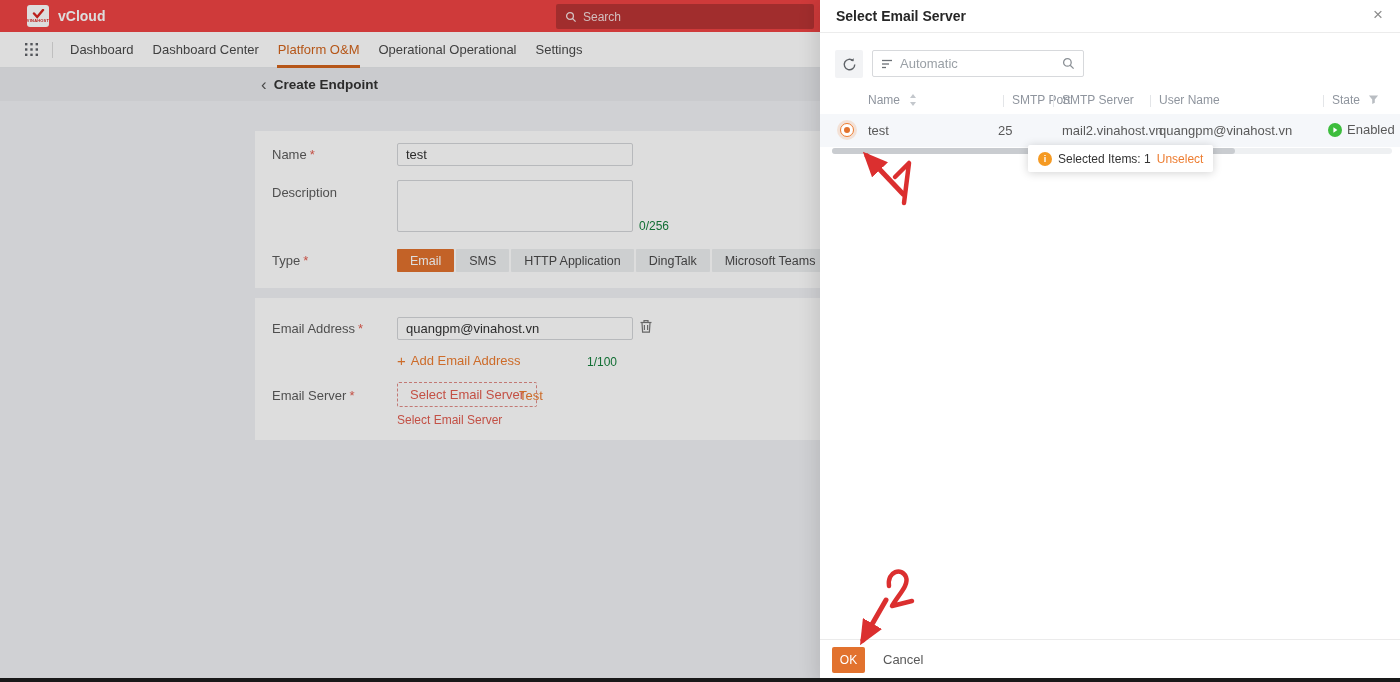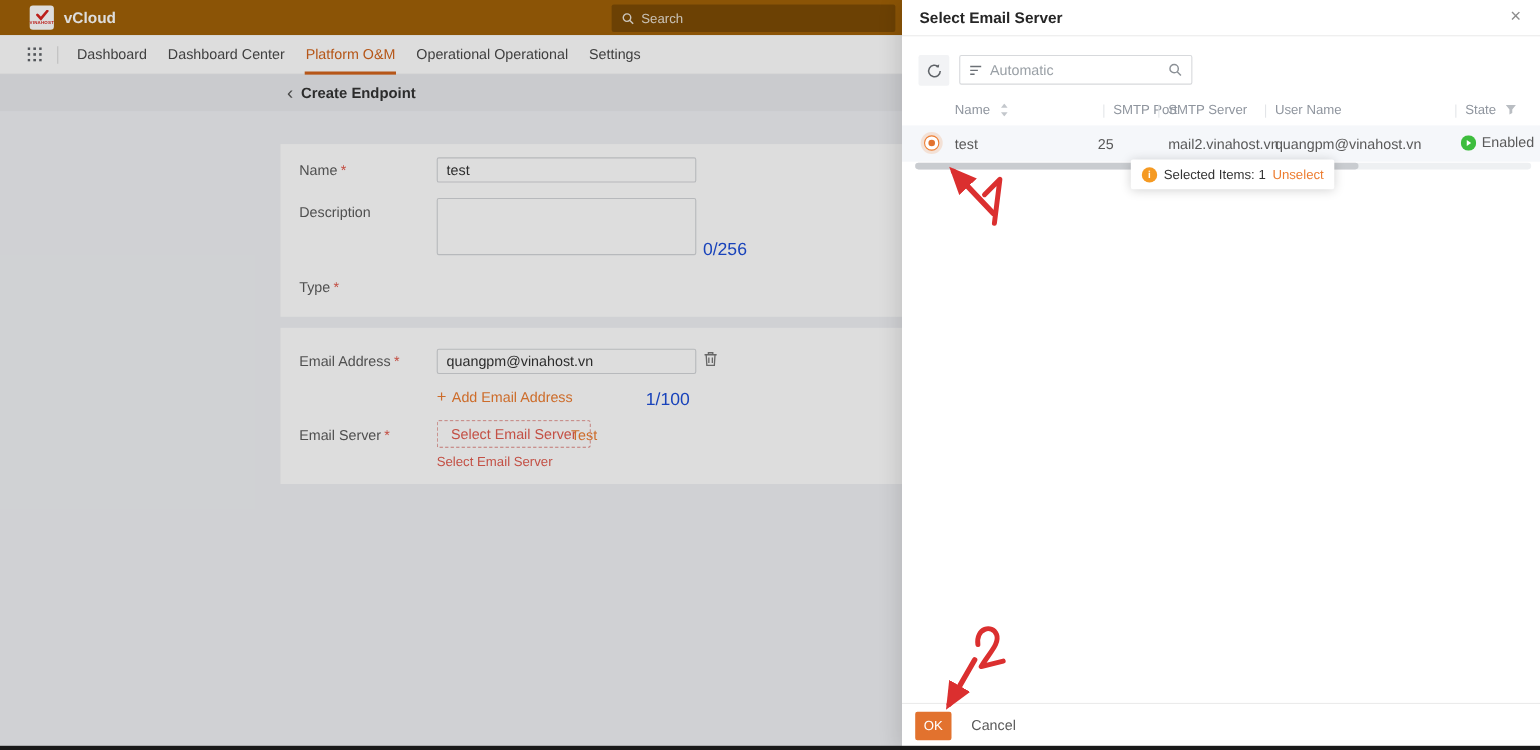--- a/index.html
+++ b/index.html
@@ -1,20 +1,20 @@
 <!DOCTYPE html>
 <html><head>
 <meta charset="utf-8">
 <style>
   * { margin:0; padding:0; box-sizing:border-box; }
   html,body { width:1400px; height:682px; overflow:hidden; }
   body { font-family:"Liberation Sans", sans-serif; background:#f0f2f5; position:relative; color:#333; }
 
   
-  .topbar { position:absolute; left:0; top:0; width:1400px; height:32px; background:#a16207; z-index:1; display:flex; align-items:center; }
+  .topbar { position:absolute; left:0; top:0; width:1400px; height:32px; background:#ef4444; z-index:1; display:flex; align-items:center; }
   .logo { width:22px; height:22px; background:#fff; border-radius:3px; margin-left:27px; display:flex; flex-direction:column; align-items:center; justify-content:center; }
   .logo svg { display:block; }
   .logo .lt { font-size:4px; color:#d8231f; font-weight:bold; letter-spacing:.2px; line-height:4px; }
   .brand { color:#fff; font-size:14px; font-weight:bold; margin-left:9px; }
   .top-search { position:absolute; left:556px; top:4px; width:258px; height:25px; background:rgba(0,0,0,0.22); border-radius:2px; display:flex; align-items:center; padding-left:9px; color:rgba(255,255,255,0.82); font-size:12px; gap:6px; }
 
   
   .navbar { position:absolute; left:0; top:32px; width:1400px; height:36px; background:#ffffff; border-bottom:1px solid #e7e9ec; z-index:1; display:flex; align-items:center; }
   .waffle { margin-left:25px; margin-right:14px; display:flex; }
   .nav-sep { width:1px; height:16px; background:#ddd; margin-right:16px; }
@@ -28,21 +28,21 @@
   .back .chev { font-size:17px; font-weight:normal; color:#555; line-height:13px; }
 
   
   .card { position:absolute; background:#fff; width:700px; left:255px; z-index:1; }
   .card1 { top:131px; height:157px; }
   .card2 { top:298px; height:142px; }
   .flabel { position:absolute; left:17px; font-size:13px; color:#5c5c5c; }
   .req { color:#e25d50; margin-left:3px; }
   .tinput { position:absolute; left:142px; width:236px; height:23px; border:1px solid #d4d6d9; border-radius:2px; background:#fff; font-size:13px; color:#333; padding:0 8px; font-family:"Liberation Sans", sans-serif; }
   textarea.tinput { height:52px; resize:none; padding-top:4px; }
-  .counter { position:absolute; font-size:16px; color:#1d4ed8; }
+  .counter { position:absolute; font-size:12px; color:#15803d; }
   .typerow { position:absolute; left:142px; top:118px; display:flex; gap:2px; }
   .tbtn { height:23px; padding:0 13px; font-size:12.5px; background:#edeff1; color:#4a4a4a; border:none; border-radius:1px; display:flex; align-items:center; cursor:pointer; font-family:"Liberation Sans", sans-serif; }
   .tbtn.sel { background:#e2722e; color:#fff; }
   .trash { position:absolute; left:384px; top:21px; cursor:pointer; }
   .olink { color:#ed7d31; font-size:13px; cursor:pointer; }
   .addlink { position:absolute; left:142px; top:54px; display:flex; gap:5px; align-items:center; }
   .dashedbtn { position:absolute; left:142px; top:84px; height:25px; padding:0 12px; border:1px dashed #e08b86; border-radius:2px; color:#e25d50; font-size:13px; background:#fff; display:flex; align-items:center; cursor:pointer; font-family:"Liberation Sans", sans-serif; }
   .testlink { position:absolute; left:264px; top:90px; }
   .errtext { position:absolute; left:142px; top:115px; font-size:12px; color:#e25d50; }
 
@@ -137,20 +137,27 @@
   </div>
 </div>
 
 <div class="card card1">
   <div class="flabel" style="top:16px;"><span>Name</span><span class="req">*</span></div>
   <input class="tinput" style="top: 12px;" value="test">
   <div class="flabel" style="top:54px;">Description</div>
   <textarea class="tinput" style="top: 49px;"></textarea>
   <div class="counter" style="left:384px; top:88px;">0/256</div>
   <div class="flabel" style="top:122px;"><span>Type</span><span class="req">*</span></div>
+  <div class="typerow">
+    <button class="tbtn sel">Email</button>
+    <button class="tbtn">SMS</button>
+    <button class="tbtn">HTTP Application</button>
+    <button class="tbtn">DingTalk</button>
+    <button class="tbtn">Microsoft Teams</button>
+  </div>
 </div>
 
 <div class="card card2">
   <div class="flabel" style="top:23px;"><span>Email Address</span><span class="req">*</span></div>
   <input class="tinput" style="top: 19px;" value="quangpm@vinahost.vn">
   <span class="trash ic">
     <svg width="14" height="15" viewBox="0 0 14 15">
         <g stroke="#777" stroke-width="1.2" fill="none">
           <path d="M1.5 3.5 H12.5"></path>
           <path d="M5 3.2 V1.7 H9 V3.2"></path>

